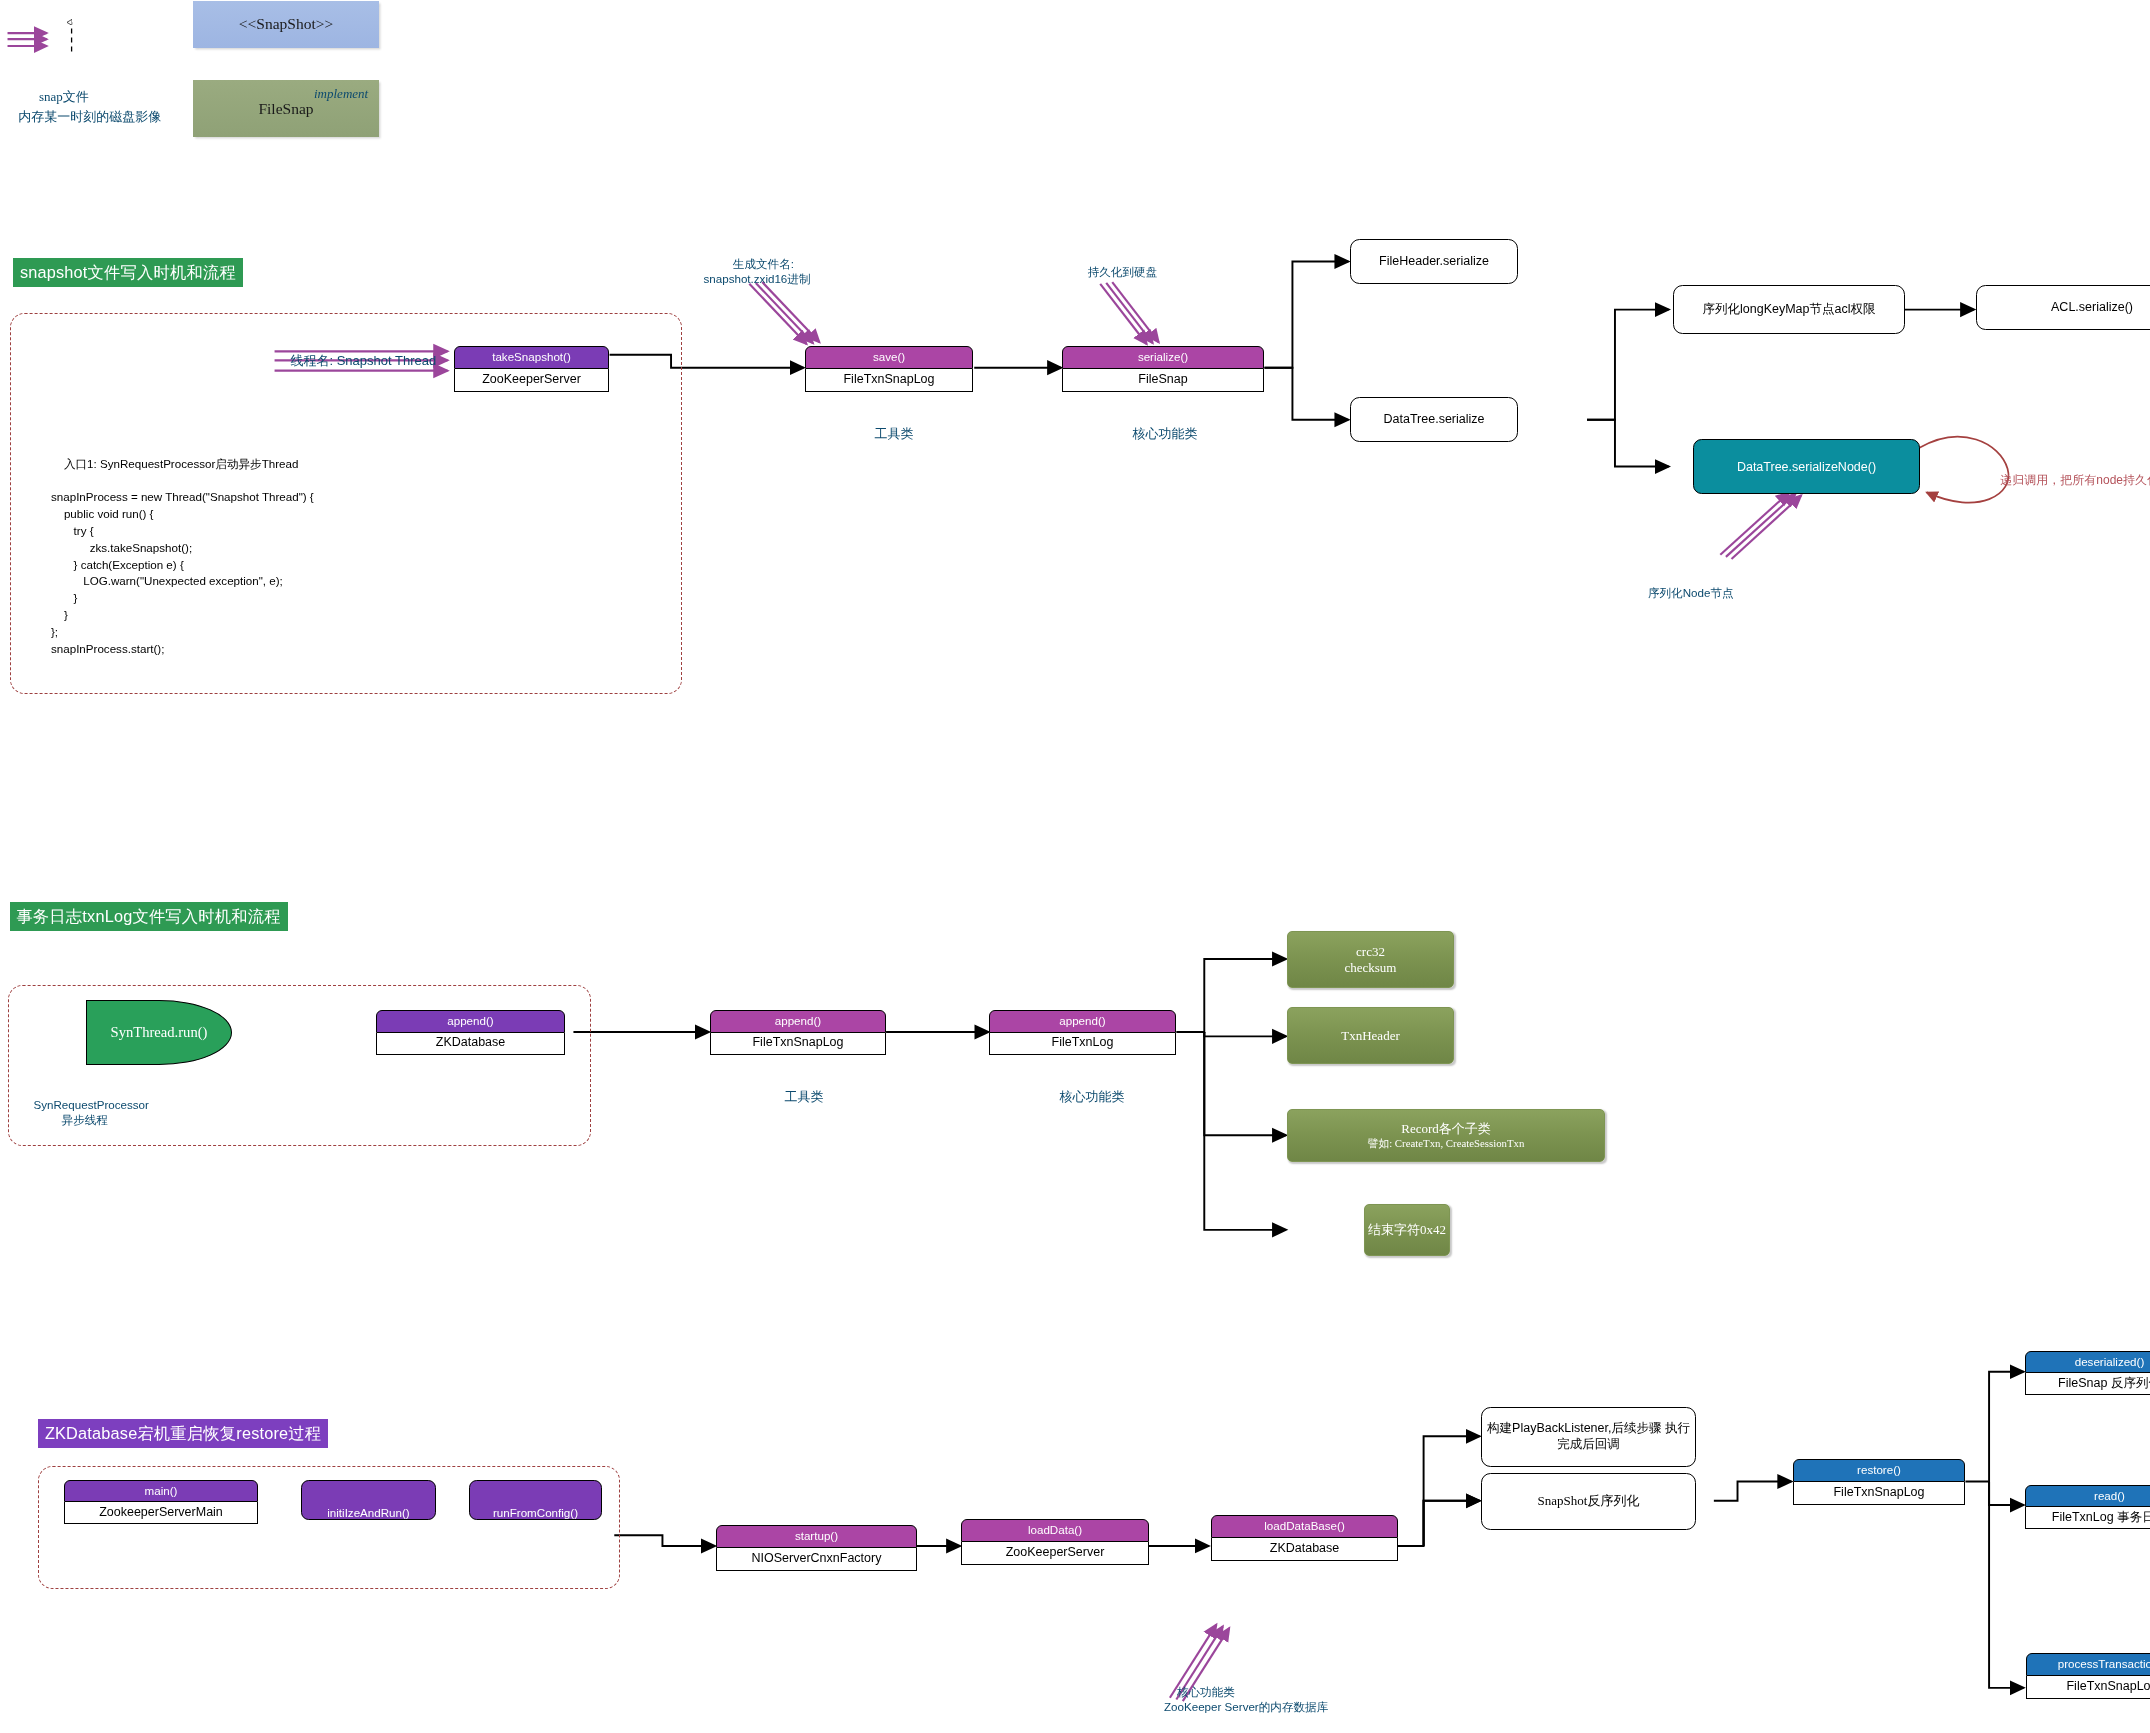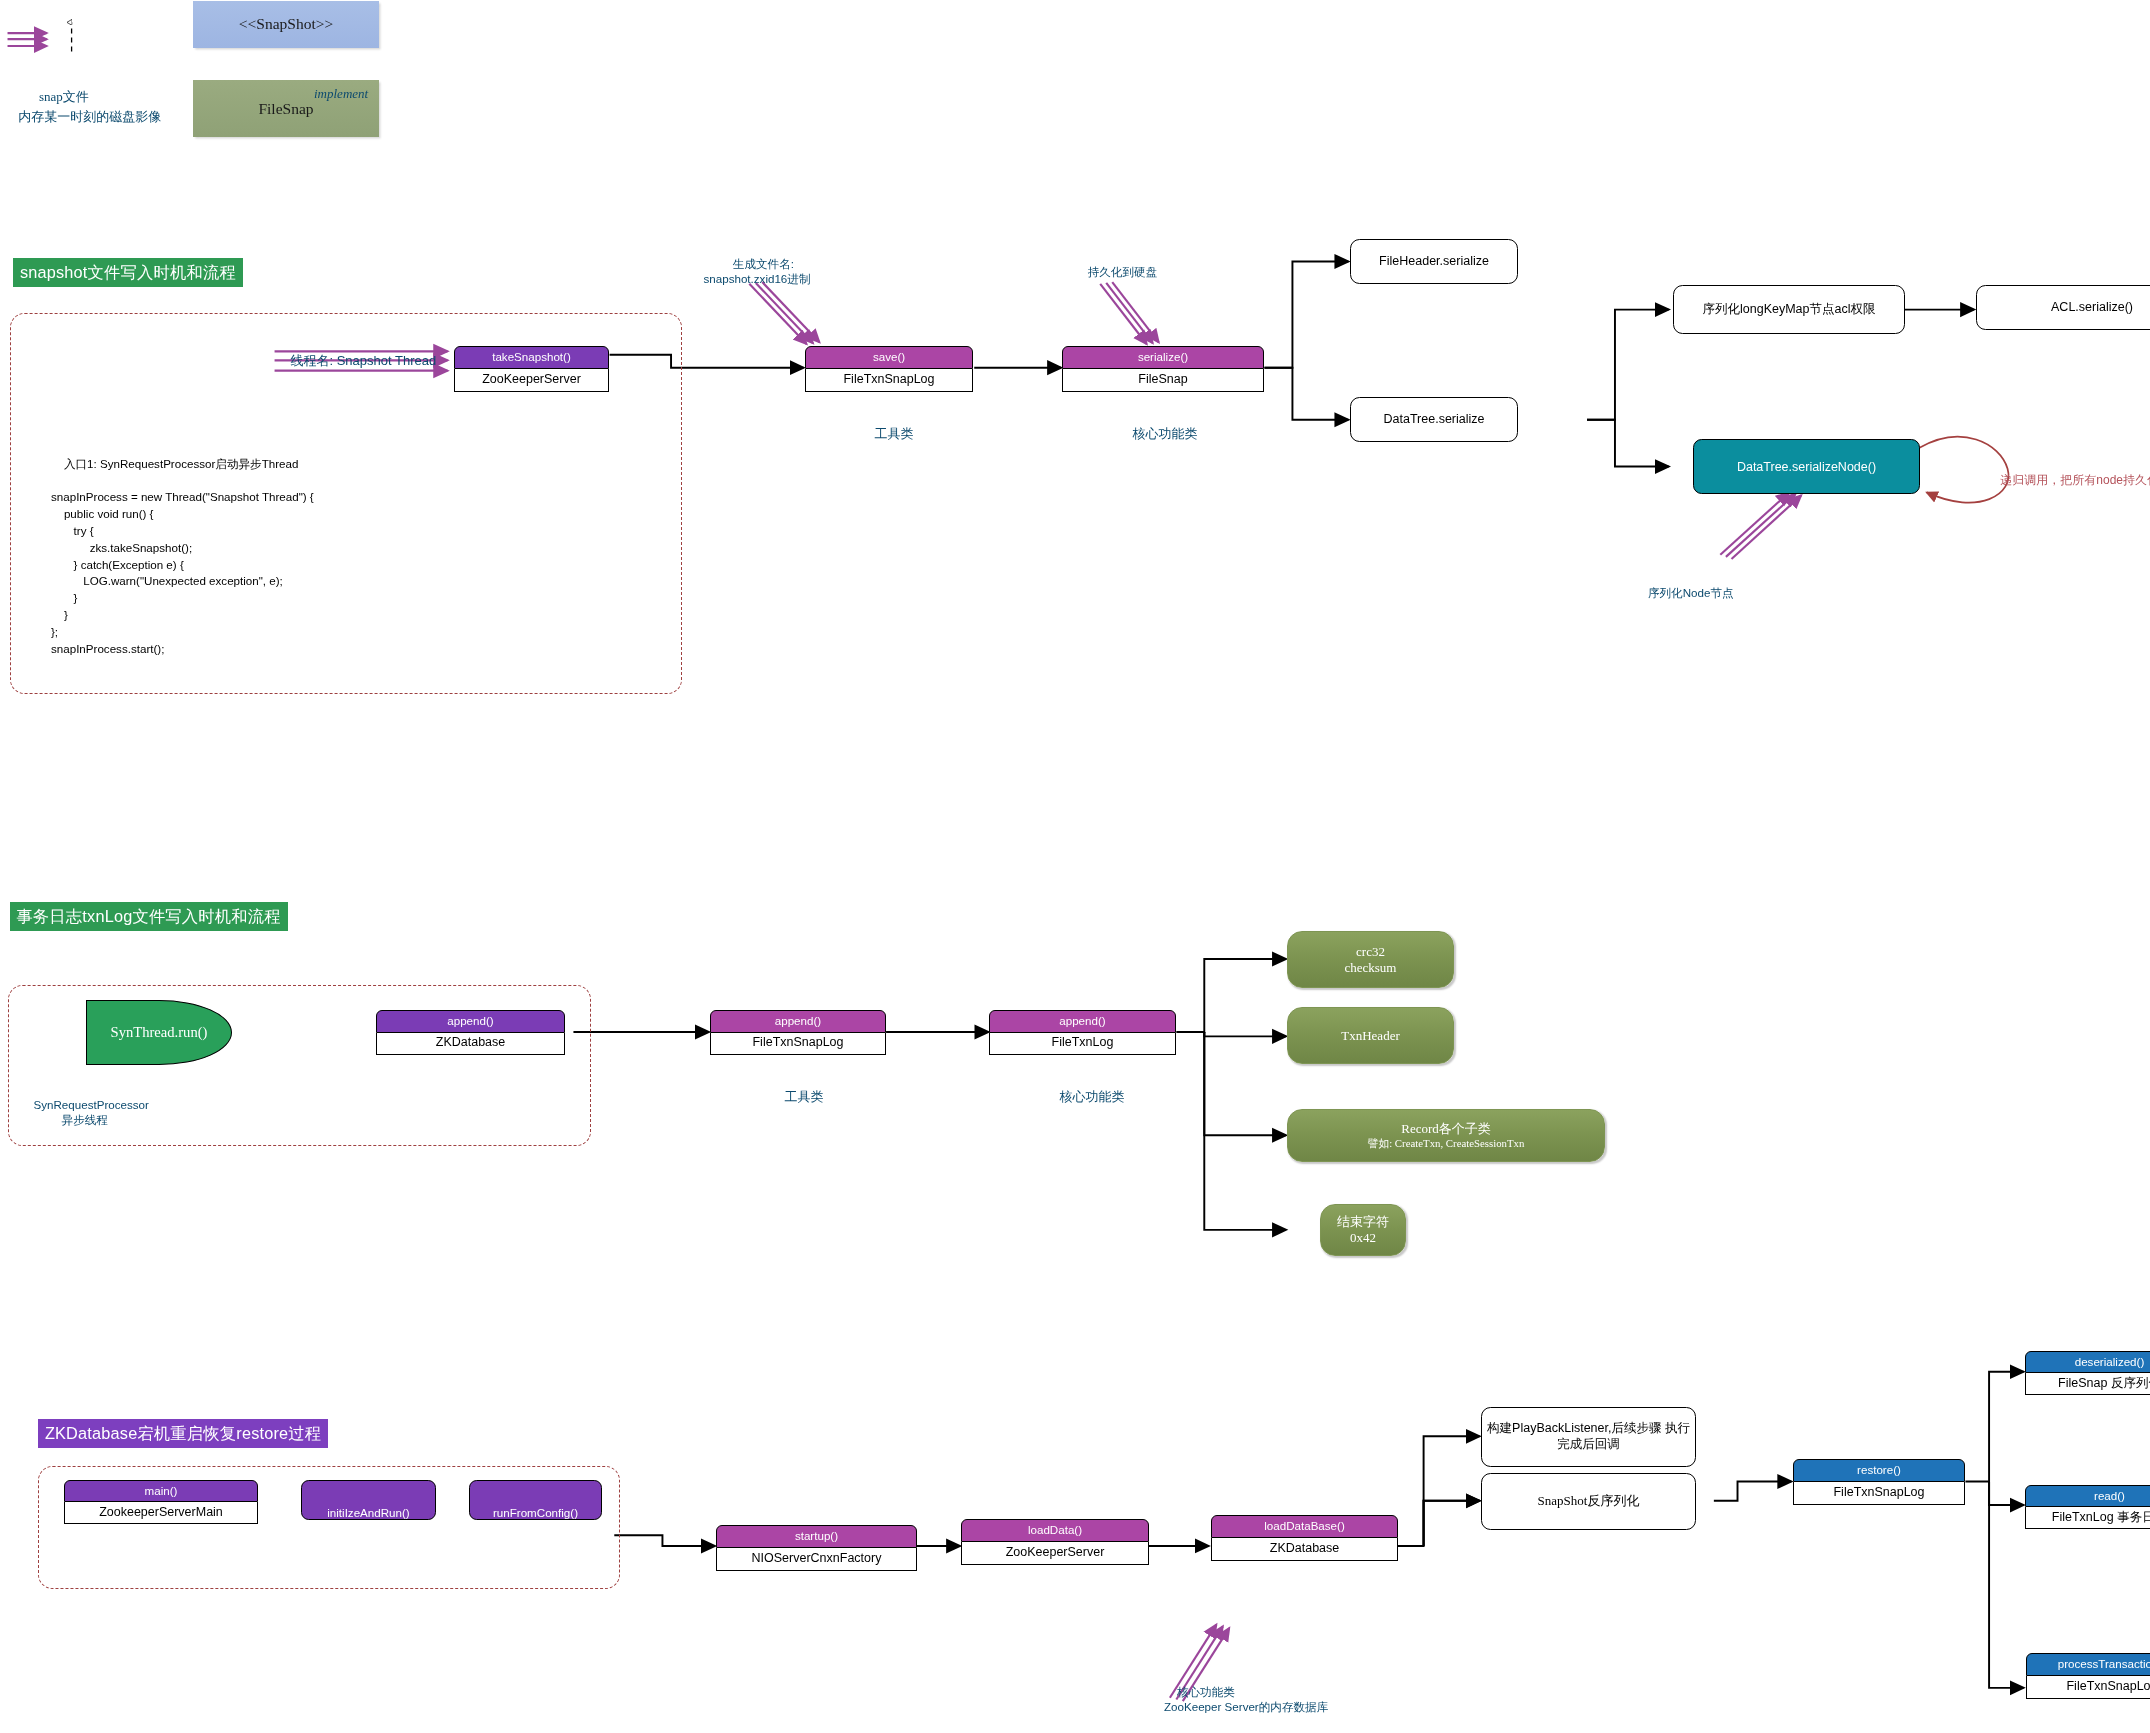--- a/index.html
+++ b/index.html
@@ -109,21 +109,21 @@
     color:#fff;
     display:flex;align-items:center;justify-content:center;
     text-align:center;
     font-size:12.5px;
   }
   
   .greenbox{
     position:absolute;
     box-sizing:border-box;
     border:0.9px solid #7e9553;
-    border-radius:15px;
+    border-radius:5px;
     background:linear-gradient(to bottom,#8ba25e 0%,#7c9350 50%,#6f8646 100%);
     color:#fff;
     display:flex;align-items:center;justify-content:center;
     text-align:center;
     font-family:"Liberation Serif","DejaVu Serif",serif;
     font-size:13px;
     line-height:1.2;
     box-shadow:1.3px 1.3px 1.7px rgba(0,0,0,.22);
   }
   .greenbox .small{font-size:10.8px;display:block;}
@@ -456,21 +456,21 @@
     <span>crc32</span>
     <span>checksum</span>
   </div>
   <div class="greenbox" style="left:1287px;top:1007px;width:167px;height:57px;">
     <span>TxnHeader</span>
   </div>
   <div class="greenbox" style="left:1287px;top:1109px;width:318px;height:53px;flex-direction:column;">
     <span>Record各个子类</span>
     <span class="small">譬如: CreateTxn, CreateSessionTxn</span>
   </div>
-  <div class="greenbox" style="left:1320px;top:1204px;width:86px;height:52px;flex-direction:column;">
+  <div class="greenbox" style="left:1364px;top:1204px;width:86px;height:52px;flex-direction:row;">
     <span>结束字符</span>
     <span>0x42</span>
   </div>
 
   <div class="badge badge-purple" style="left:38px;top:1419px;">
     <span>ZKDatabase宕机重启恢复restore过程</span>
   </div>
 
   <div class="group" style="left:38px;top:1466px;width:580px;height:121px;"></div>
 

